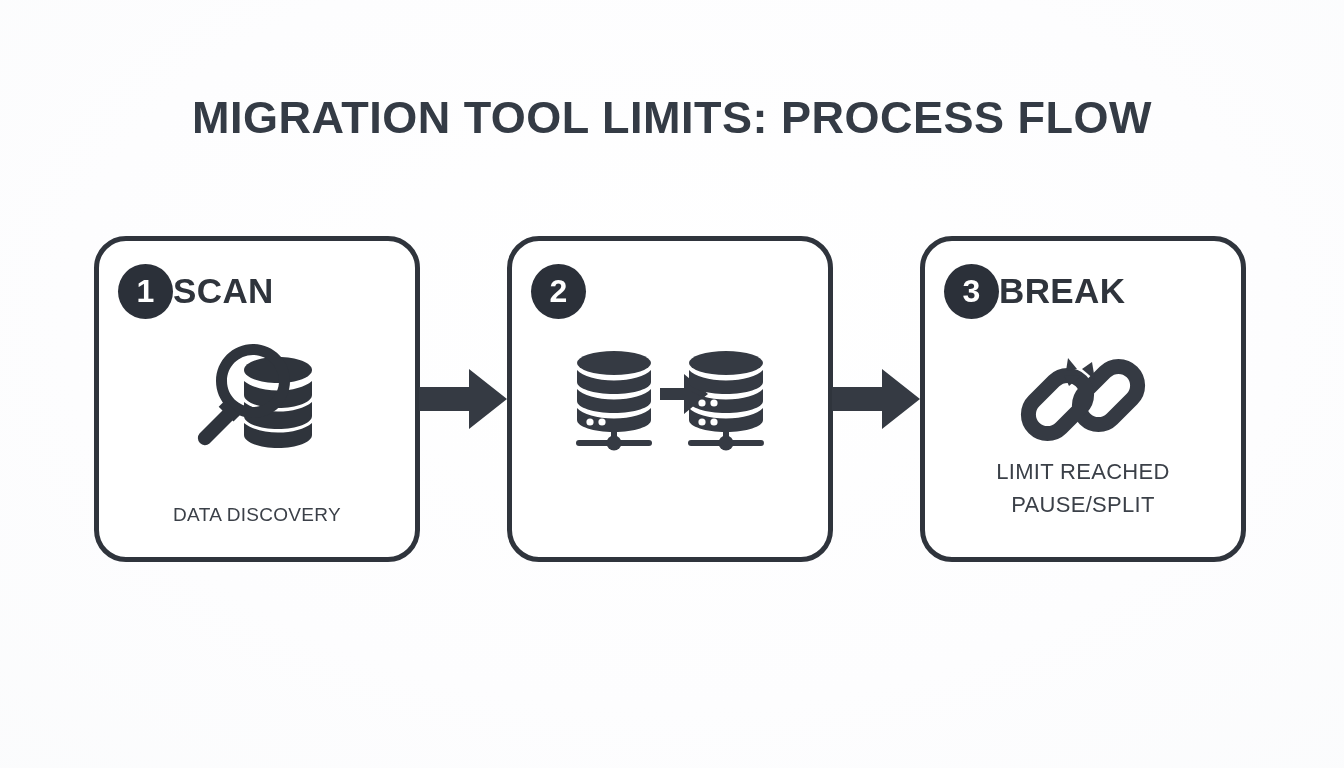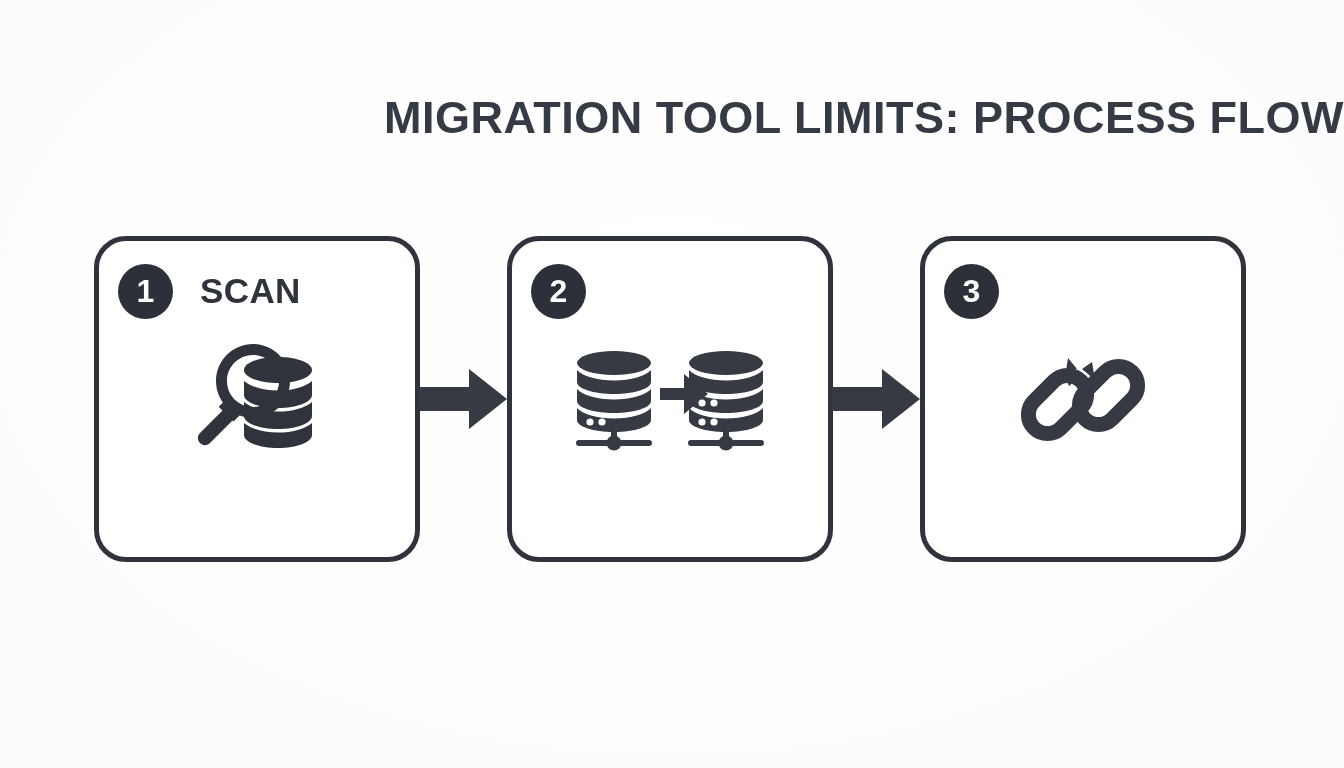--- a/index.html
+++ b/index.html
@@ -11,21 +11,21 @@
     position:relative;
   }
   .canvas{
     position:absolute;inset:0;
     background:
       radial-gradient(1100px 700px at 50% 42%, #ffffff 0%, #fdfdfe 55%, #fafbfc 100%);
   }
   .title{
     position:absolute;
     left:0;right:0;top:92px;
-    text-align:right;
+    text-align:center;
     font-size:45px;
     font-weight:bold;
     letter-spacing:0.5px;
     color:#343b45;
     white-space:nowrap;
   }
   .flow{
     position:absolute;
     left:94px;top:236px;
     width:1152px;height:328px;
@@ -52,21 +52,20 @@
   .badge{
     width:55px;height:55px;border-radius:50%;
     background:#2b3039;
     color:#ffffff;
     display:flex;align-items:center;justify-content:center;
     font-size:32px;font-weight:bold;
     line-height:1;
     flex:0 0 auto;
   }
   .card-title{
-    margin-left:27px;
     font-size:35px;
     font-weight:bold;
     color:#2f343c;
     letter-spacing:0.4px;
     white-space:nowrap;
   }
 
   .icon-wrap{
     position:absolute;
     left:0;right:0;top:96px;
@@ -120,20 +119,23 @@
               <path d="M57 64c7 6 20 9.6 34 9.6 14 0 27-3.6 34-9.6v14c0 7.2-15.2 13-34 13s-34-5.8-34-13V64z"></path>
               <path d="M57 85c7 6 20 9.6 34 9.6 14 0 27-3.6 34-9.6v12c0 7.2-15.2 13-34 13s-34-5.8-34-13V85z"></path>
 
               <path fill-rule="evenodd" clip-rule="evenodd" d="M66 6c20.4 0 37 16.6 37 37s-16.6 37-37 37-37-16.6-37-37S45.6 6 66 6zm0 11c-14.4 0-26 11.6-26 26s11.6 26 26 26 26-11.6 26-26-11.6-26-26-26z"></path>
 
               <path d="M41.5 66.5l10 10-29 29a7.1 7.1 0 01-10-10l29-29z"></path>
               <path d="M38 62.5l14.8 14.8-6.3 6.3L31.7 68.8z"></path>
             </g>
           </svg>
         </span>
+      </div>
+      <div class="caption">
+        <div>DATA DISCOVERY</div>
       </div>
     </div>
 
     <div class="arrow a1">
       <svg width="88" height="68" viewBox="0 0 88 68" xmlns="http://www.w3.org/2000/svg">
         <path d="M0 22h50V4l38 30-38 30V46H0z" fill="#353a43"></path>
       </svg>
     </div>
 
     <div class="card c2">
@@ -176,35 +178,40 @@
 
     <div class="arrow a2">
       <svg width="88" height="68" viewBox="0 0 88 68" xmlns="http://www.w3.org/2000/svg">
         <path d="M0 22h50V4l38 30-38 30V46H0z" fill="#353a43"></path>
       </svg>
     </div>
 
     <div class="card c3">
       <div class="card-head">
         <div class="badge">3</div>
+        <div class="card-title">BREAK</div>
       </div>
       <div class="icon-wrap">
         <span>
           <svg width="128" height="126" viewBox="0 0 128 126" xmlns="http://www.w3.org/2000/svg">
             <g stroke="#353a43" fill="none" stroke-linecap="round">
 
               <path d="M66 55l20-20a19 19 0 0127 27L93 82a19 19 0 01-27-27" stroke-width="15"></path>
 
               <path d="M62 71L42 91a19 19 0 01-27-27l20-20a19 19 0 0127 27" stroke-width="15"></path>
             </g>
             <g fill="#353a43">
 
               <path d="M63 32l10-7 3 18z"></path>
               <path d="M45 38l17 1-12 10z"></path>
               <path d="M49 21l9 11-11 2z"></path>
             </g>
           </svg>
         </span>
       </div>
+      <div class="caption two-line">
+        <div>LIMIT REACHED</div>
+        <div>PAUSE/SPLIT</div>
+      </div>
     </div>
 
   </div>
 </div>
 
 </body></html>

